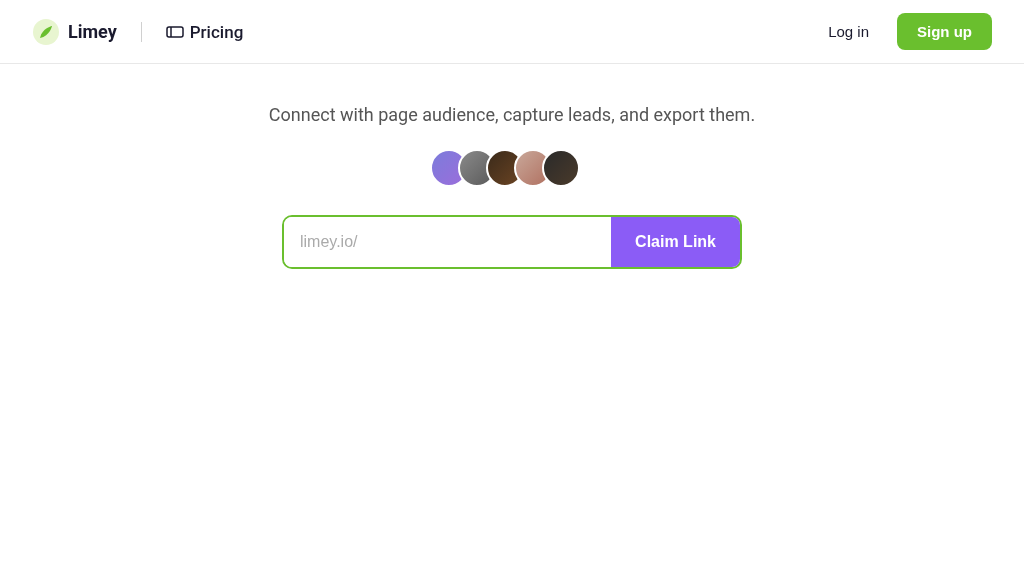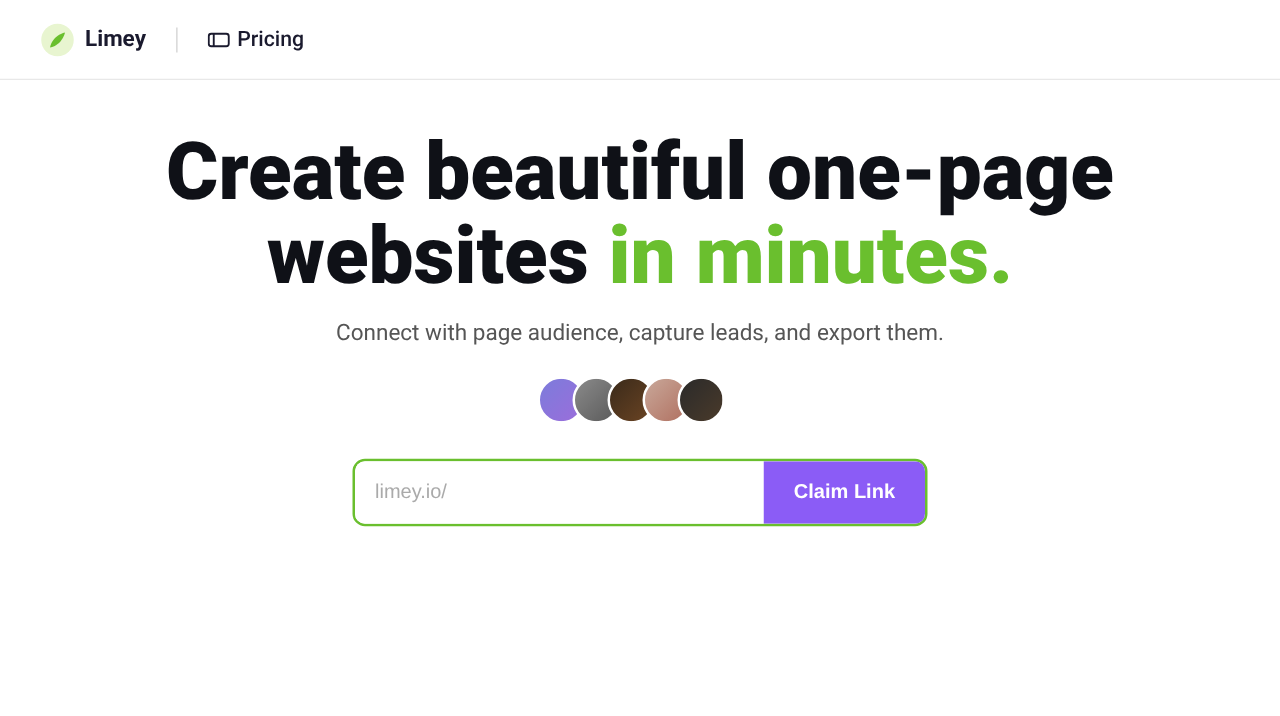--- a/index.html
+++ b/index.html
@@ -239,27 +239,27 @@
     <a class="pricing-link">
 
       <svg class="pricing-icon" viewBox="0 0 18 18" fill="none" xmlns="http://www.w3.org/2000/svg">
         <rect x="1" y="4" width="16" height="10" rx="2" stroke="#1a1a2e" stroke-width="1.5" fill="none"></rect>
         <line x1="5" y1="4" x2="5" y2="14" stroke="#1a1a2e" stroke-width="1.5"></line>
       </svg>
       <span>Pricing</span>
     </a>
   </div>
 
+  <div class="nav-right">
+    <button class="login-btn">Log in</button>
+    <button class="signup-btn">Sign up</button>
+  </div>
 </nav>
 
 <section class="hero">
-  <h1 class="hero-headline">
-    <span>Create beautiful one-page</span><br>
-    <span>websites </span><span class="green">in minutes.</span>
-  </h1>
 
   <p class="hero-subtext">Connect with page audience, capture leads, and export them.</p>
 
   <div class="social-proof">
     <div class="avatars">
       <div class="avatar avatar-1"></div>
       <div class="avatar avatar-2"></div>
       <div class="avatar avatar-3"></div>
       <div class="avatar avatar-4"></div>
       <div class="avatar avatar-5"></div>

